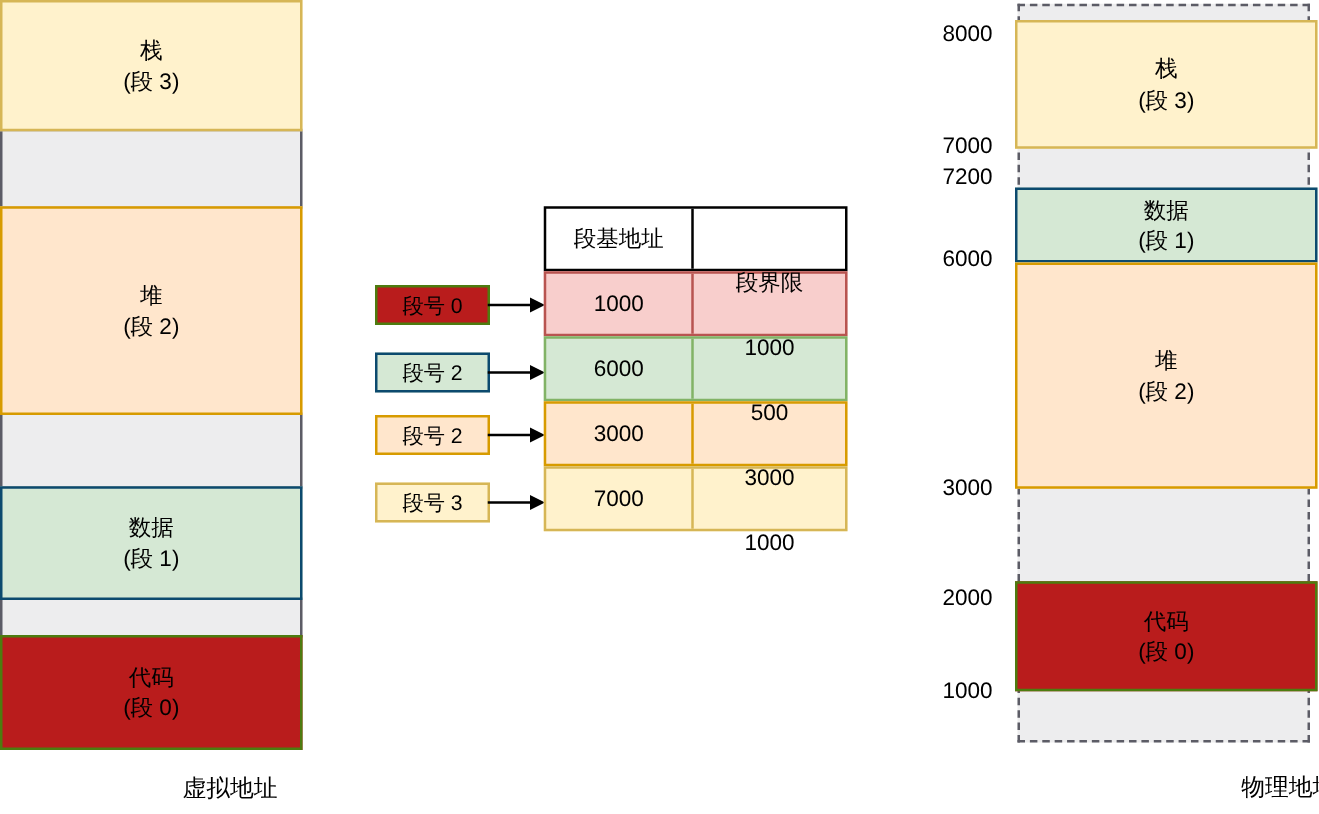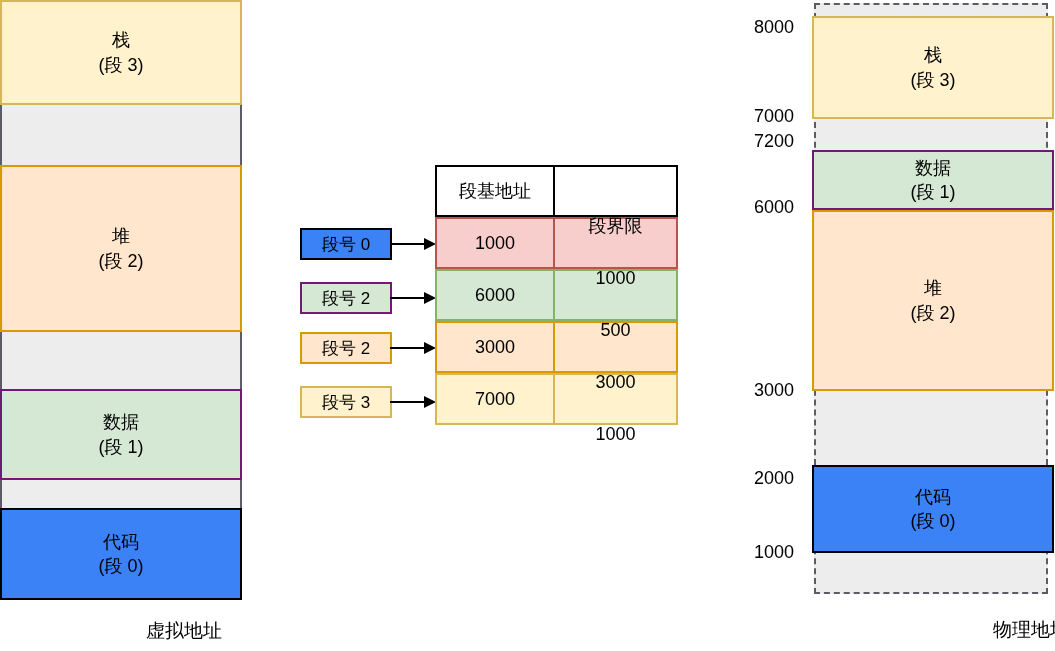--- a/index.html
+++ b/index.html
@@ -7,22 +7,22 @@
     position:relative;width:1055px;height:651px;background:#ffffff;overflow:hidden;
     font-family:"Liberation Sans","DejaVu Sans",sans-serif;color:#000;
   }
   .box{
     position:absolute;box-sizing:border-box;
     display:flex;flex-direction:column;align-items:center;justify-content:center;
     text-align:center;font-size:18px;line-height:1.35;z-index:1;
   }
   .c-yellow{background:#FFF2CC;border:2px solid #D6B656;}
   .c-orange{background:#FFE6CC;border:2px solid #D79B00;}
-  .c-green {background:#D5E8D4;border:2px solid #701a75;}
-  .c-red   {background:#3b82f6;border:2px solid #000000;}
+  .c-green {background:#D5E8D4;border:2px solid #0c4a6e;}
+  .c-red   {background:#b91c1c;border:2px solid #4d7c0f;}
   .c-gray  {background:#EDEDEE;border:2px solid #5C5C66;z-index:0;}
   .caption{position:absolute;text-align:right;font-size:19px;z-index:2;}
   
   .tbl{position:absolute;left:435px;top:165px;width:243px;z-index:1;}
   .tbl-row{display:flex;width:243px;height:52px;box-sizing:border-box;font-size:18px;}
   .tbl-row .cell{box-sizing:border-box;display:flex;align-items:center;justify-content:center;height:100%;}
   .cell.c1{width:120px;}
   .cell.c2{width:123px;margin-top:35px;}
   .hdr{background:#ffffff;border:2px solid #000000;}
   .hdr .c1{border-right:2px solid #000000;}

